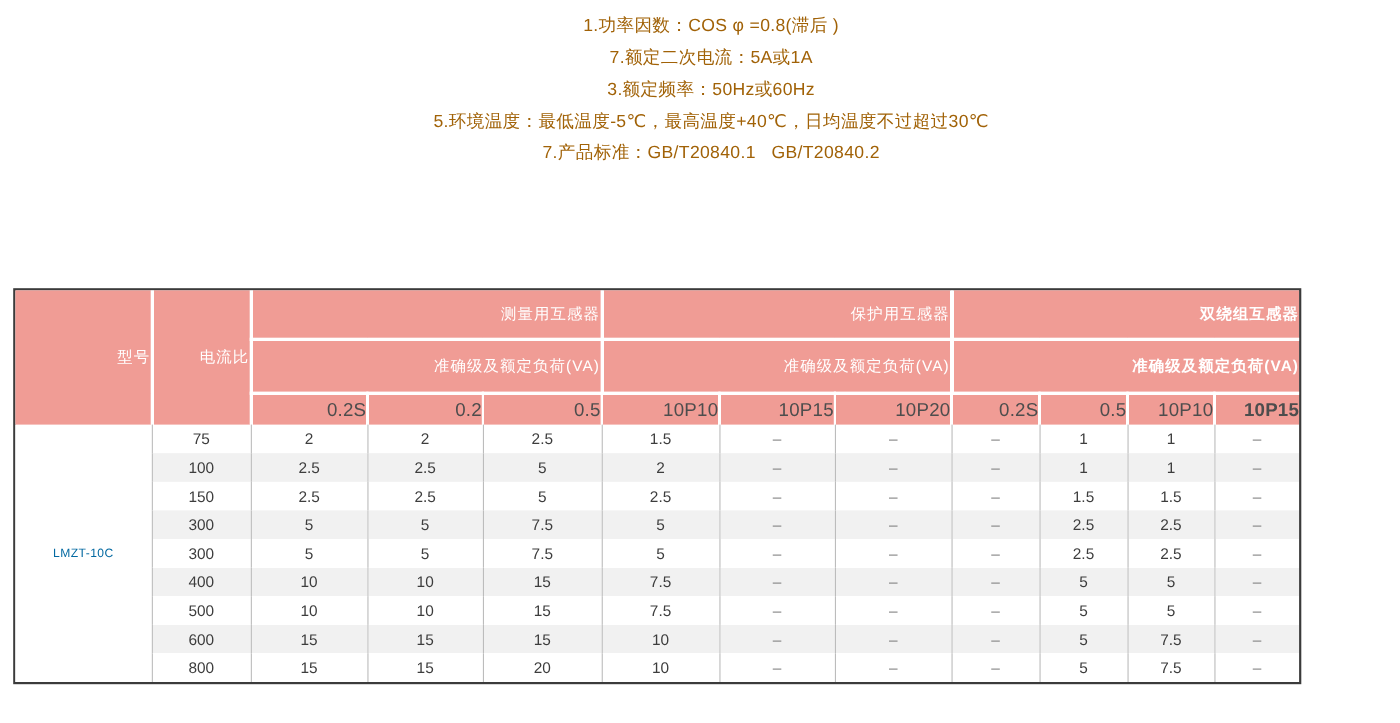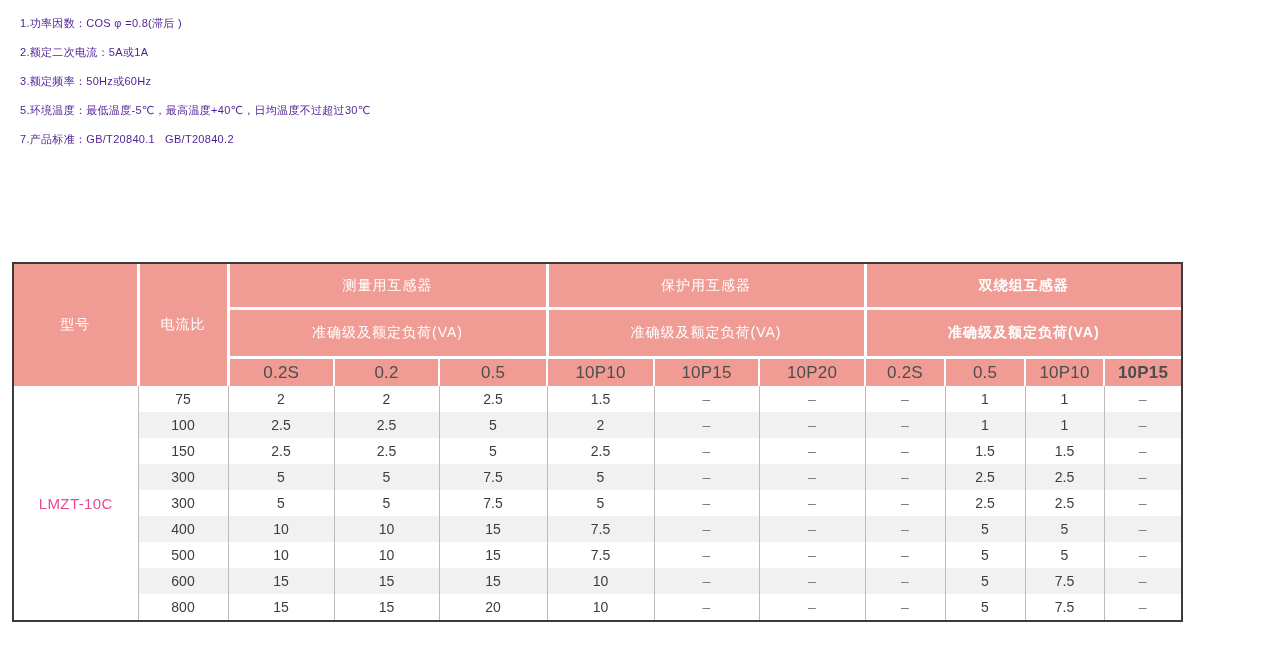--- a/index.html
+++ b/index.html
@@ -11,25 +11,26 @@
     overflow: hidden;
   }
 
   
   .specs {
     list-style: none;
     margin: 0;
     padding: 9px 0 0 20px;
   }
   .specs li {
-    font-size: 11px;
+    font-size: 16px;
     line-height: 29px;
-    color: #4c1d95;
+    color: #a16207;
     white-space: pre;
     letter-spacing: 0.3px;
+    text-align: center;
   }
 
   
   .table-wrap {
     position: absolute;
     left: 12px;
     top: 262px;
     width: 1171px;
     border: 2px solid #3b3b3b;
     box-sizing: border-box;
@@ -47,20 +48,21 @@
     font-weight: normal;
     overflow: hidden;
   }
 
   
   .spec-table thead th {
     background: #f09c95;
     color: #ffffff;
     font-size: 14px;
     letter-spacing: 1px;
+    text-align: right;
   }
   .spec-table tr.hdr-row1 th { height: 43px; }
   .spec-table tr.hdr-row2 th { height: 46px; }
   .spec-table tr.hdr-row3 th { height: 27px; }
 
   th.model-hdr, th.ratio-hdr { border-right: 3px solid #ffffff; }
   th.group-title, th.group-sub {
     border-right: 3px solid #ffffff;
     border-bottom: 3px solid #ffffff;
   }
@@ -78,32 +80,32 @@
     height: 26px;
     font-size: 14px;
     color: #3d3d3d;
     border-right: 1px solid #bcbcbc;
     background: #ffffff;
   }
   .spec-table tbody td:last-child { border-right: none; }
   .spec-table tbody tr.alt td { background: #f1f1f1; }
   .spec-table tbody td.model-cell {
     background: #ffffff;
-    font-size: 15px;
-    color: #ec4899;
+    font-size: 11px;
+    color: #0369a1;
     letter-spacing: 0.4px;
   }
   .spec-table tbody td.dash { color: #7f7f7f; }
 </style>
 </head>
 <body>
 
 <ul class="specs">
   <li>1.功率因数：COS φ =0.8(滞后 )</li>
-  <li>2.额定二次电流：5A或1A</li>
+  <li>7.额定二次电流：5A或1A</li>
   <li>3.额定频率：50Hz或60Hz</li>
   <li>5.环境温度：最低温度-5℃，最高温度+40℃，日均温度不过超过30℃</li>
   <li>7.产品标准：GB/T20840.1   GB/T20840.2</li>
 </ul>
 
 <div class="table-wrap">
   <table class="spec-table">
     <colgroup>
       <col style="width:124px">
         <col style="width:90px">

